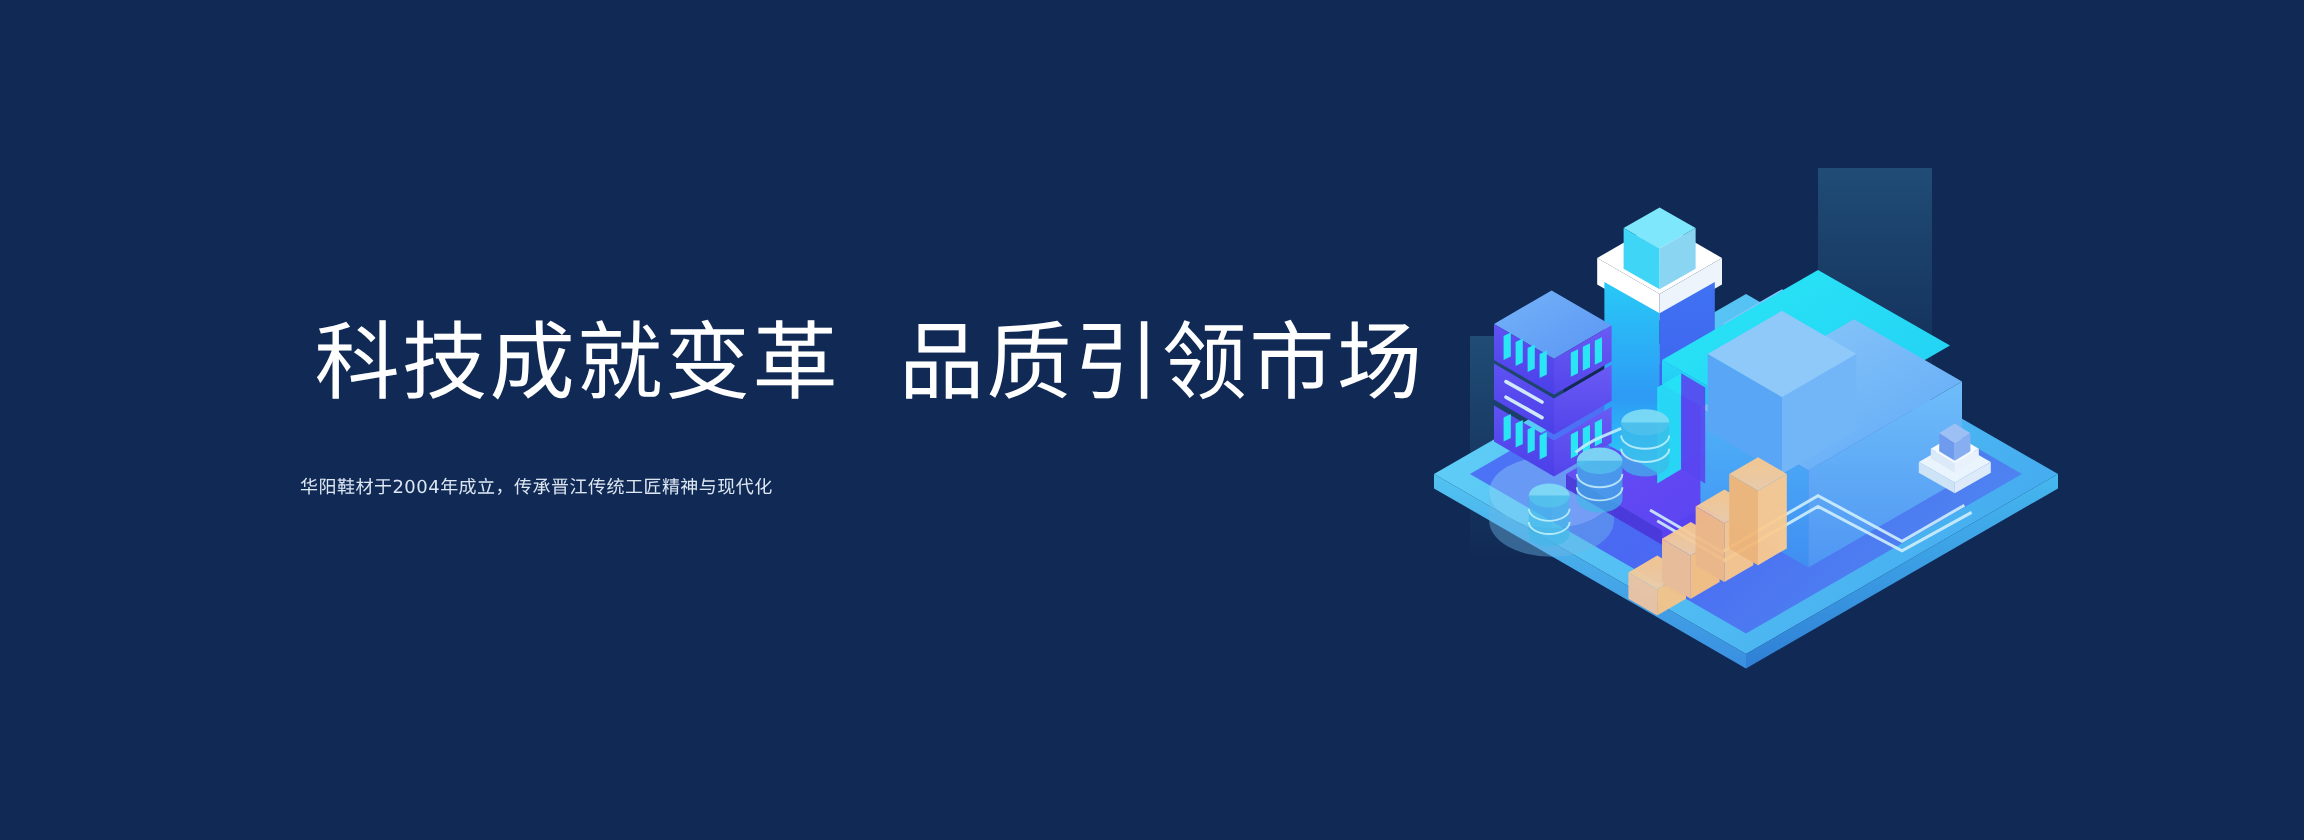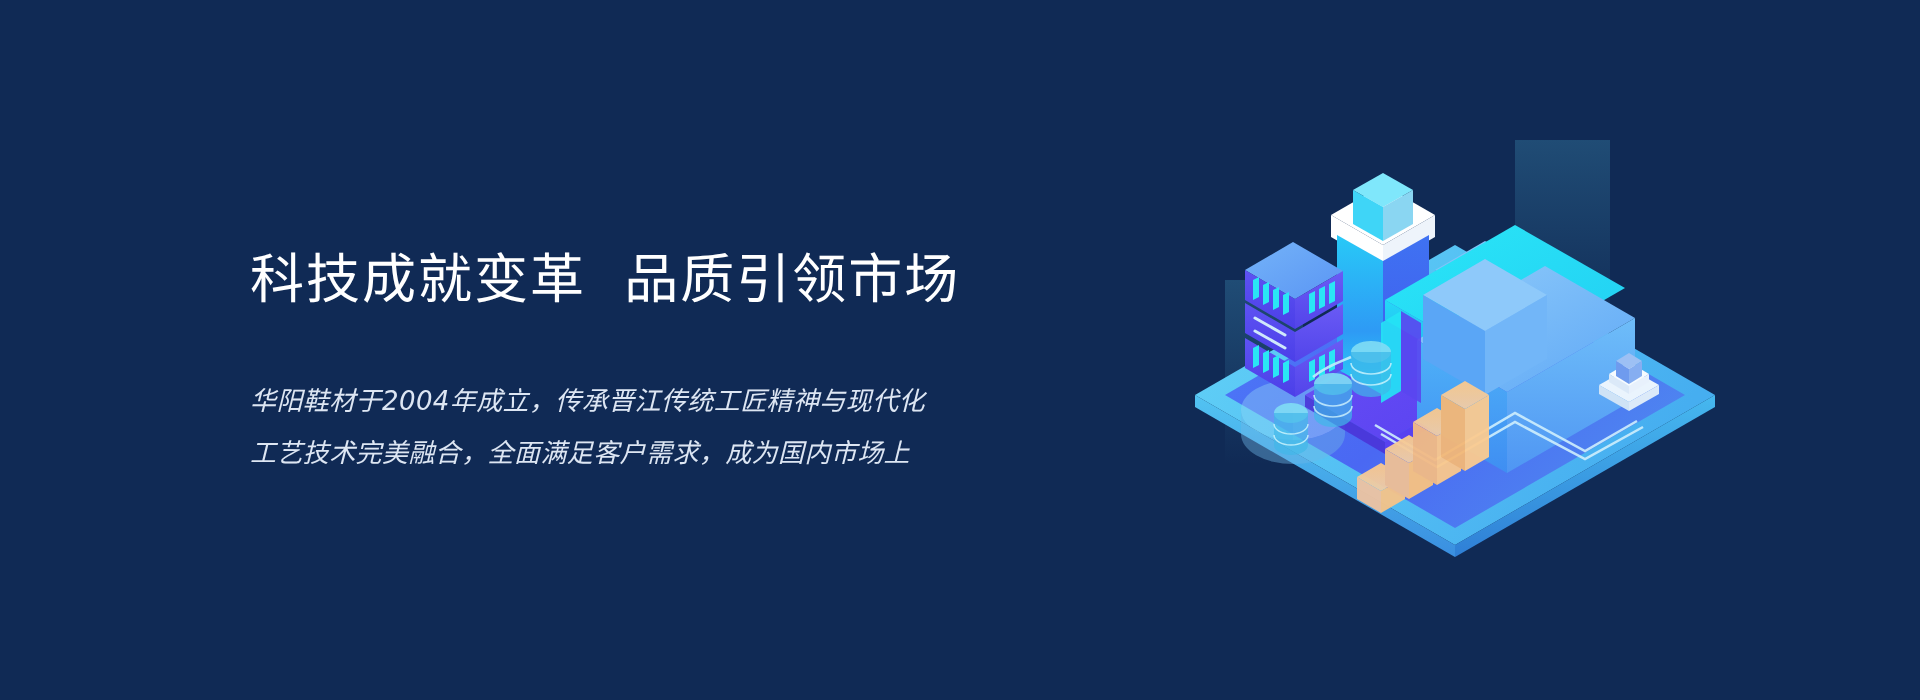--- a/index.html
+++ b/index.html
@@ -25,39 +25,38 @@
 
   
   .text-block {
     position: absolute;
     left: 250px;
     top: 248px;
     width: 820px;
   }
 
   .headline {
-    margin: 0;
-    font-size: 54px;
+    margin: 12px;
+    font-size: 71px;
     font-weight: 400;
     line-height: 1.2;
     letter-spacing: 2px;
     color: #ffffff;
     white-space: pre;
     font-family: "DejaVu Sans", "Liberation Sans", sans-serif;
   }
 
   .paragraph {
-    margin: 62px 0 0 0;
-    font-size: 26px;
+    margin: 46px 0 0 0;
+    font-size: 15px;
     font-weight: 400;
     line-height: 2.0;
     letter-spacing: 0.4px;
     color: #dde6f3;
     font-family: "DejaVu Sans", "Liberation Sans", sans-serif;
-    font-style: italic;
   }
   .paragraph .line { display: block; white-space: pre; }
 
   
   .illustration {
     position: absolute;
     left: 1185px;
     top: 95px;
     width: 540px;
     height: 480px;
@@ -68,21 +67,20 @@
 <body>
 
 <div class="banner">
 
   <div class="text-block">
 
     <h1 class="headline">科技成就变革  品质引领市场</h1>
 
     <div class="paragraph">
       <span class="line">华阳鞋材于2004年成立，传承晋江传统工匠精神与现代化</span>
-      <span class="line">工艺技术完美融合，全面满足客户需求，成为国内市场上</span>
     </div>
 
   </div>
 
   <div class="illustration">
     <svg viewBox="0 0 540 480" xmlns="http://www.w3.org/2000/svg">
       <defs>
         <linearGradient id="gPlatTop" x1="0" y1="0" x2="1" y2="0.6">
           <stop offset="0%" stop-color="#4d7bf8"></stop>
           <stop offset="55%" stop-color="#4a68f3"></stop>

